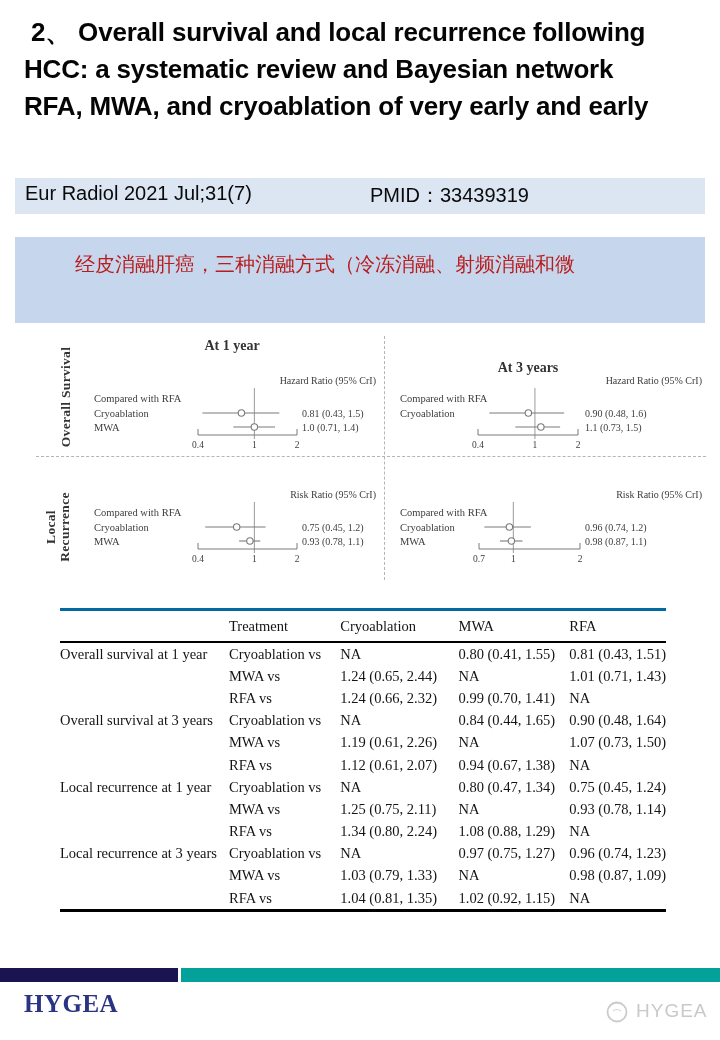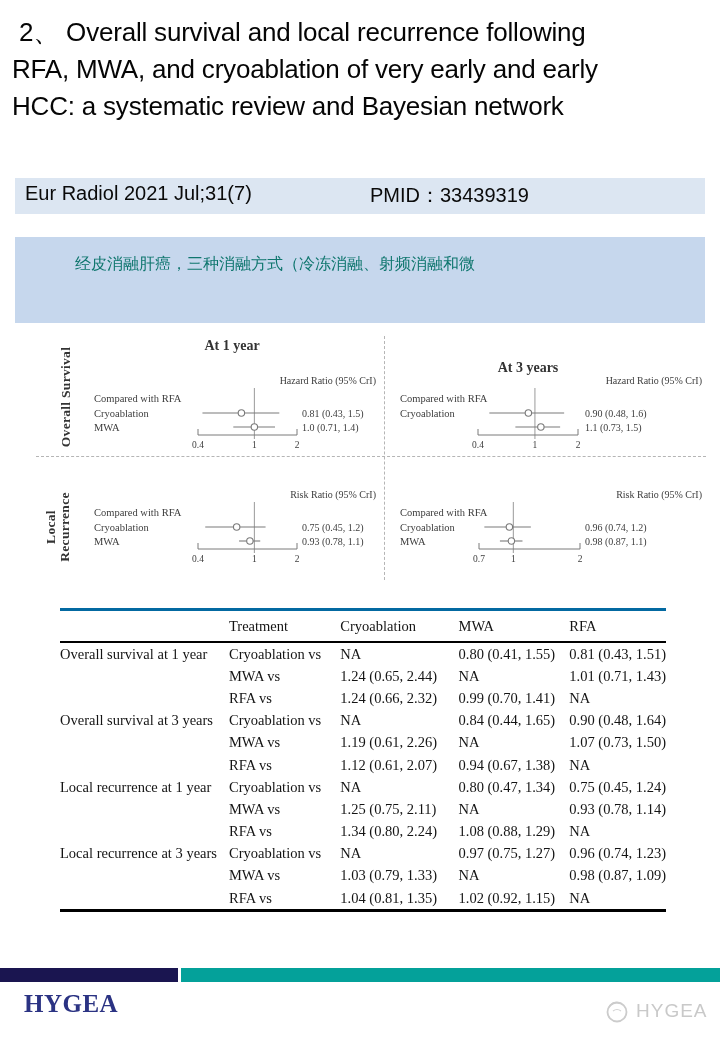--- a/index.html
+++ b/index.html
@@ -1,30 +1,30 @@
 <!DOCTYPE html>
 <html><head>
 <meta charset="utf-8">
 <style>
   html,body{margin:0;padding:0;background:#fff;}
   .slide{position:relative;width:720px;height:1040px;background:#fff;overflow:hidden;
          font-family:"Liberation Sans",sans-serif;color:#000;}
 
   
   .title-block{position:absolute;left:12px;top:14px;width:700px;}
-  .title-line{white-space:pre;font-weight:400;font-size:26px;line-height:37px;color:#050505;letter-spacing:-0.2px;}
+  .title-line{white-space:pre;font-weight:700;font-size:26px;line-height:37px;color:#050505;letter-spacing:-0.2px;margin-left:12px;}
 
   
   .journal-bar{position:absolute;left:15px;top:178px;width:690px;height:36px;background:#dce6f2;}
   .journal-citation{position:absolute;left:10px;top:4px;font-size:20px;color:#0a0a0a;}
   .journal-pmid{position:absolute;left:355px;top:4px;font-size:20px;color:#0a0a0a;}
 
   
   .summary-banner{position:absolute;left:15px;top:237px;width:690px;height:86px;background:#c6d7ed;padding-top:9px;box-sizing:border-box;}
-  .cn-line{font-size:16px;line-height:36px;color:#0f766e;padding-left:10px;white-space:pre;}
+  .cn-line{font-size:20px;line-height:36px;color:#b91c1c;padding-left:10px;white-space:pre;}
   .cn-line.indent{padding-left:60px;}
 
   
   .figure{position:absolute;left:0;top:330px;width:680px;height:258px;background:#fff;}
   .fig-title{position:absolute;width:200px;text-align:center;font-family:"Liberation Serif",serif;
              font-weight:700;font-size:14px;color:#333;}
   .fig-ylabel{position:absolute;font-family:"Liberation Serif",serif;font-weight:700;font-size:13.5px;color:#333;
               text-align:center;transform:rotate(-90deg);letter-spacing:0.3px;}
   .fig-ylabel-lr{white-space:pre;line-height:14px;}
   .dash-v{position:absolute;left:384px;top:6px;height:244px;border-left:1px dashed #b5b5b5;}
@@ -46,22 +46,22 @@
   .watermark{position:absolute;left:604px;top:998px;display:flex;align-items:center;gap:6px;color:#c9c9c9;}
   .watermark-text{font-size:19px;letter-spacing:1px;font-family:"Liberation Sans",sans-serif;}
 </style>
 </head>
 <body>
 
 <div class="slide">
 
   <div class="title-block">
     <div class="title-line"> 2、 Overall survival and local recurrence following</div>
+    <div class="title-line">HCC: a systematic review and Bayesian network</div>
     <div class="title-line">RFA, MWA, and cryoablation of very early and early</div>
-    <div class="title-line">HCC: a systematic review and Bayesian network</div>
   </div>
 
   <div class="journal-bar">
     <span class="journal-citation">Eur Radiol 2021 Jul;31(7)</span>
     <span class="journal-pmid">PMID：33439319</span>
   </div>
 
   <div class="summary-banner">
     <div class="cn-line indent">经皮消融肝癌，三种消融方式（冷冻消融、射频消融和微</div>
   </div>

